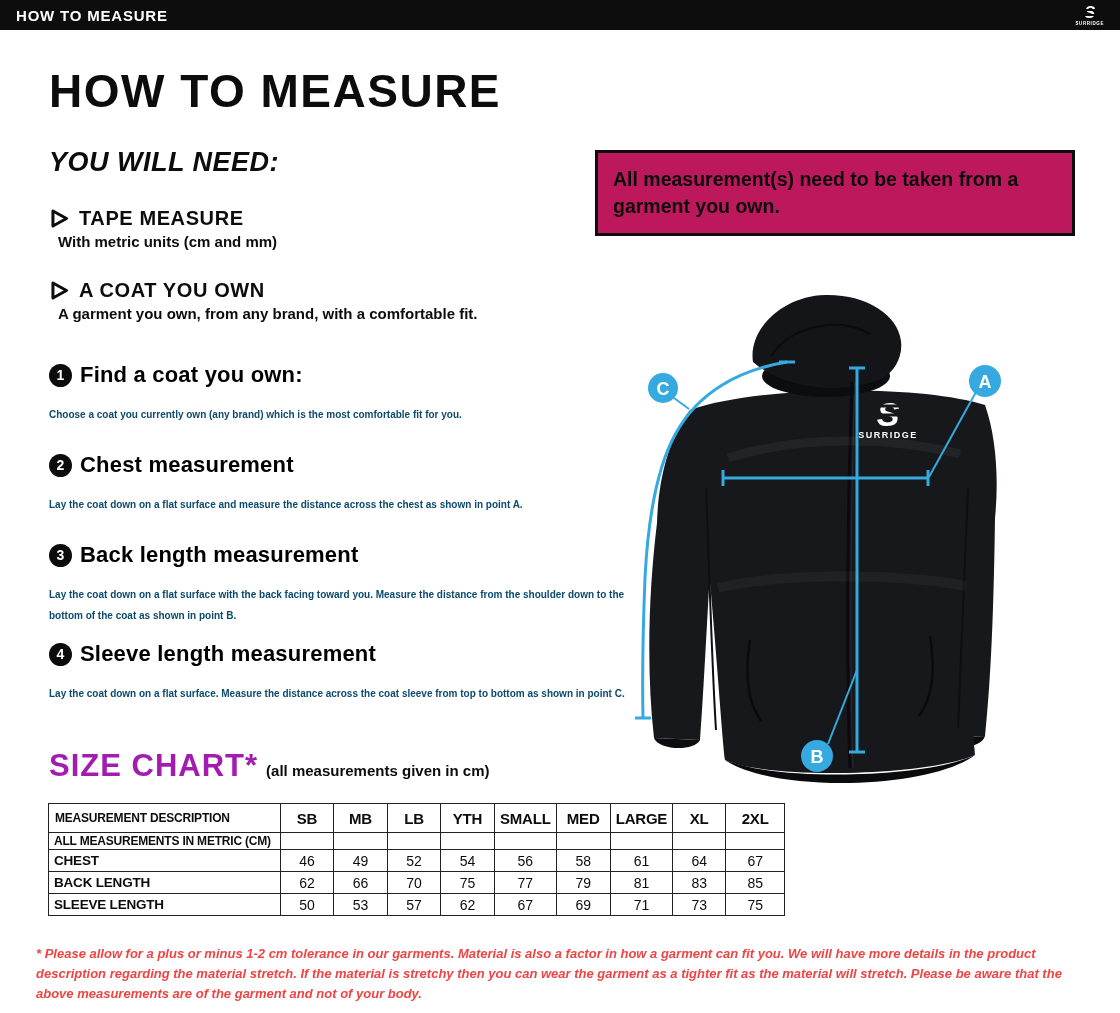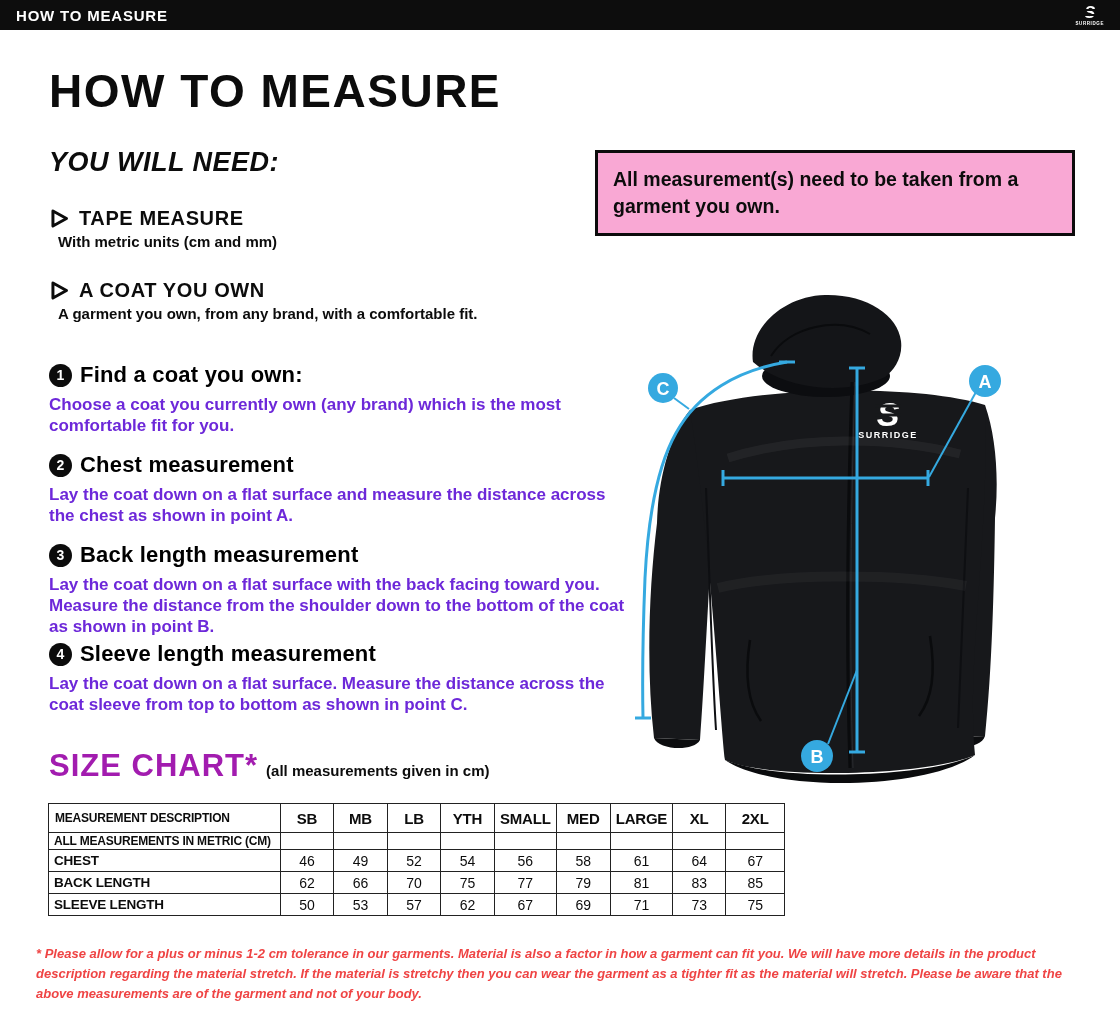--- a/index.html
+++ b/index.html
@@ -25,25 +25,25 @@
   .need-item .title-row { display:flex; align-items:center; gap:9px; }
   .need-item .tri { width:21px; height:21px; flex:0 0 auto; }
   .need-item .ttl { font-size:20px; font-weight:bold; letter-spacing:.6px; color:#0c0c0c; }
   .need-item .dsc { font-size:15px; font-weight:bold; color:#0c0c0c; margin-top:3px; margin-left:9px; }
 
   .step { position:absolute; left:49px; width:585px; }
   .step .title-row { display:flex; align-items:center; gap:8px; }
   .step .num { width:23px; height:23px; border-radius:50%; background:#0c0c0c; color:#fff;
                font-size:14px; font-weight:bold; display:flex; align-items:center; justify-content:center; flex:0 0 auto; }
   .step .ttl { font-size:22px; font-weight:bold; color:#000000; letter-spacing:.2px; }
-  .step .dsc { font-size:17px; font-weight:bold; line-height:21px; color:#6d28d9; margin-top:6px; }
+  .step .dsc { font-size:10px; font-weight:bold; line-height:21px; color:#0c4a6e; margin-top:16px; }
 
   
   .note-box { position:absolute; left:595px; top:150px; width:480px; border:3px solid #0c0c0c;
-              padding:13px 15px; background:#f9a8d4; }
+              padding:13px 15px; background:#be185d; }
   .note-box .txt { font-size:19.5px; font-weight:bold; line-height:27px; color:#0c0c0c; }
 
   
   .diagram { position:absolute; left:598px; top:288px; width:446px; height:512px; }
 
   
   .sc-head { position:absolute; left:49px; top:748px; display:flex; align-items:baseline; gap:8px; }
   .sc-head .big { font-size:31px; font-weight:bold; letter-spacing:1px; color:#a21caf; }
   .sc-head .small { font-size:15px; font-weight:bold; color:#0c0c0c; }
 

